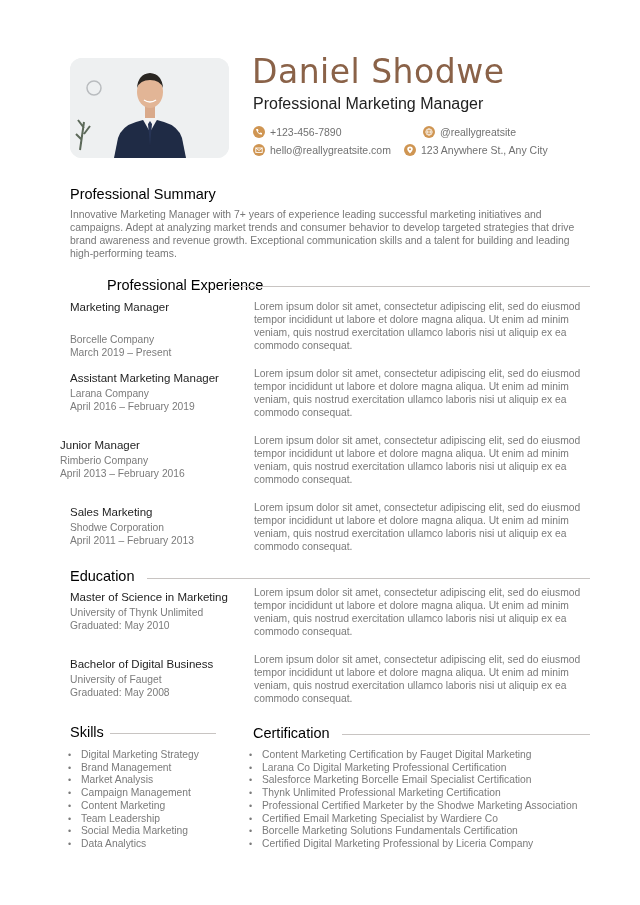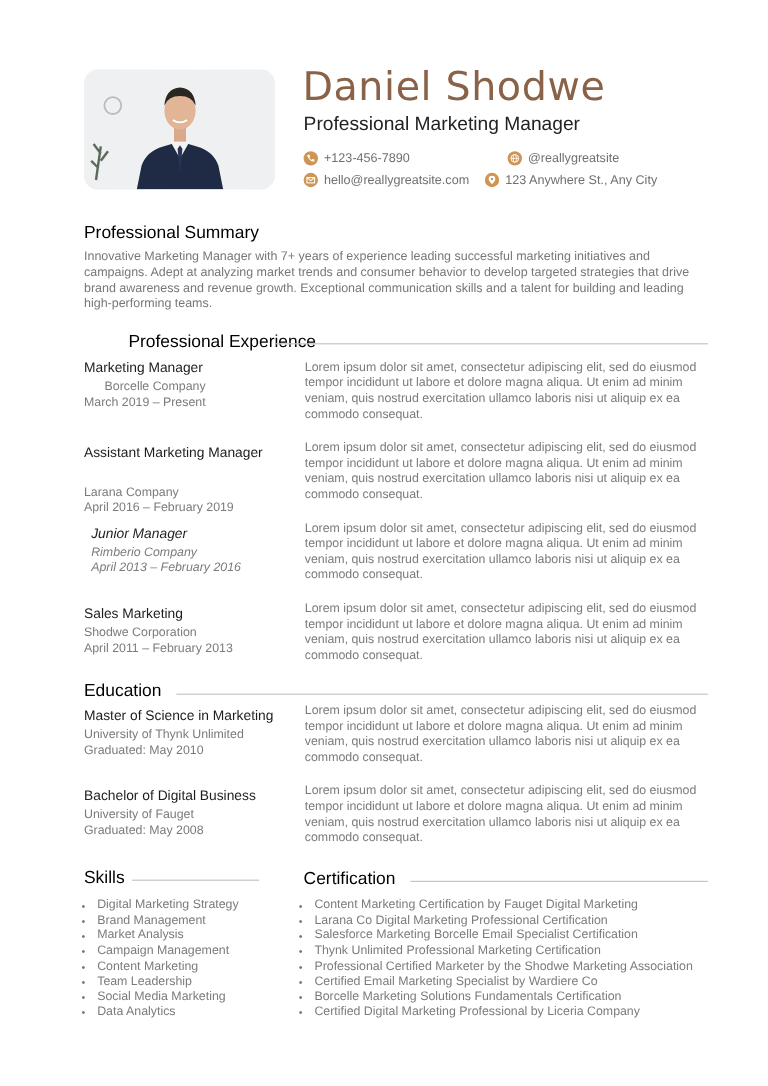--- a/index.html
+++ b/index.html
@@ -79,33 +79,33 @@
 </div>
 
 <div class="abs sec-title" style="left:70px; top:186px;">Professional Summary</div>
 <div class="abs summary">Innovative Marketing Manager with 7+ years of experience leading successful marketing initiatives and campaigns. Adept at analyzing market trends and consumer behavior to develop targeted strategies that drive brand awareness and revenue growth. Exceptional communication skills and a talent for building and leading high-performing teams.</div>
 
 <div class="abs sec-title" style="left:70px; top:277px;margin-left:37px;">Professional Experience</div>
 <div class="abs rule" style="left:230px; top:286px; width:360px;"></div>
 
 <div class="abs" style="left:70px; top:301px;">
   <div class="job-title">Marketing Manager</div>
-  <div class="job-meta" style="margin-top:3px;text-align:right;">Borcelle Company</div>
+  <div class="job-meta" style="margin-top:20px;">Borcelle Company</div>
   <div class="job-meta">March 2019 – Present</div>
 </div>
 <div class="abs desc" style="left:254px; top:300px;">Lorem ipsum dolor sit amet, consectetur adipiscing elit, sed do eiusmod tempor incididunt ut labore et dolore magna aliqua. Ut enim ad minim veniam, quis nostrud exercitation ullamco laboris nisi ut aliquip ex ea commodo consequat.</div>
 
 <div class="abs" style="left:70px; top:372px;">
   <div class="job-title">Assistant Marketing Manager</div>
-  <div class="job-meta" style="margin-top:20px;">Larana Company</div>
+  <div class="job-meta" style="margin-top:3px;">Larana Company</div>
   <div class="job-meta">April 2016 – February 2019</div>
 </div>
 <div class="abs desc" style="left:254px; top:367px;">Lorem ipsum dolor sit amet, consectetur adipiscing elit, sed do eiusmod tempor incididunt ut labore et dolore magna aliqua. Ut enim ad minim veniam, quis nostrud exercitation ullamco laboris nisi ut aliquip ex ea commodo consequat.</div>
 
-<div class="abs" style="left:76px; top:439px;font-style:italic;">
+<div class="abs" style="left:60px; top:439px;">
   <div class="job-title">Junior Manager</div>
   <div class="job-meta" style="margin-top:3px;">Rimberio Company</div>
   <div class="job-meta">April 2013 – February 2016</div>
 </div>
 <div class="abs desc" style="left:254px; top:434px;">Lorem ipsum dolor sit amet, consectetur adipiscing elit, sed do eiusmod tempor incididunt ut labore et dolore magna aliqua. Ut enim ad minim veniam, quis nostrud exercitation ullamco laboris nisi ut aliquip ex ea commodo consequat.</div>
 
 <div class="abs" style="left:70px; top:506px;">
   <div class="job-title">Sales Marketing</div>
   <div class="job-meta" style="margin-top:3px;">Shodwe Corporation</div>
   <div class="job-meta">April 2011 – February 2013</div>

